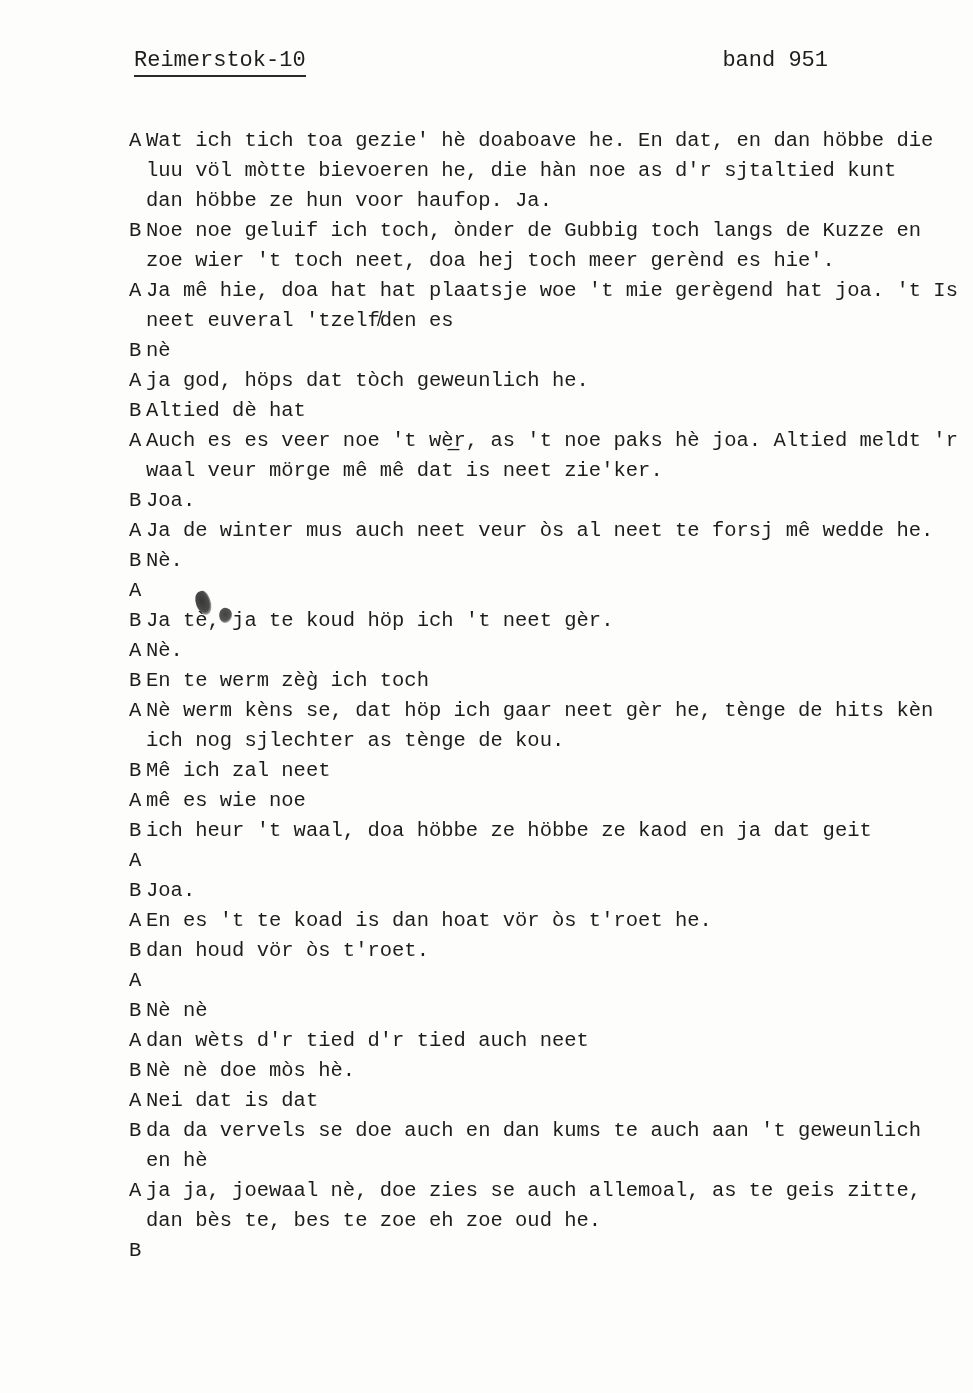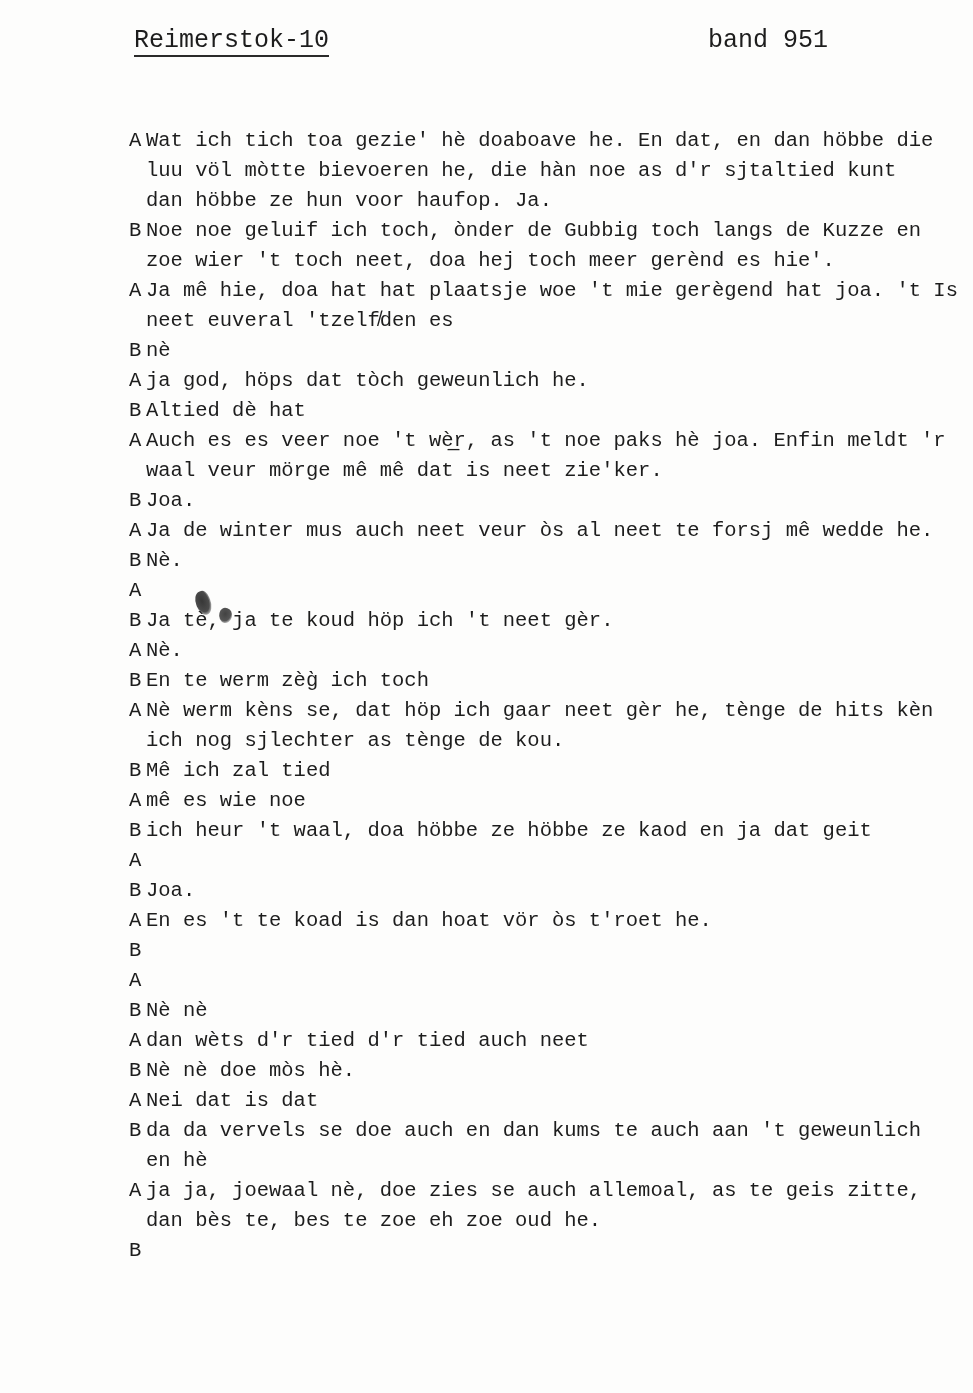--- a/index.html
+++ b/index.html
@@ -12,26 +12,26 @@
     width: 973px;
     height: 1393px;
     margin: 0 auto;
     background: #fdfdfc;
     overflow: hidden;
     font-family: "Liberation Mono", "DejaVu Sans Mono", monospace;
     color: #1d1d1d;
   }
   .header {
     position: absolute;
-    top: 28px;
+    top: 48px;
     left: 134px;
     width: 694px;
     display: flex;
     justify-content: space-between;
-    font-size: 25px;
+    font-size: 22px;
     line-height: 26px;
     gap: 34px;
   }
   .title {
     border-bottom: 2px solid #2a2a2a;
     padding-bottom: 1px;
   }
   .dialogue {
     position: absolute;
     top: 126px;
@@ -109,21 +109,21 @@
       <div class="entry">
         <span class="speaker">A</span>
         <div class="text">ja god, höps dat tòch geweunlich he.</div>
       </div>
       <div class="entry">
         <span class="speaker">B</span>
         <div class="text">Altied dè hat</div>
       </div>
       <div class="entry">
         <span class="speaker">A</span>
-        <div class="text">Auch es es veer noe 't wè̲r, as 't noe paks hè joa. Enfin meldt 'r
+        <div class="text">Auch es es veer noe 't wè̲r, as 't noe paks hè joa. Altied meldt 'r
 waal veur mörge mê mê dat is neet zie'ker.</div>
       </div>
       <div class="entry">
         <span class="speaker">B</span>
         <div class="text">Joa.</div>
       </div>
       <div class="entry">
         <span class="speaker">A</span>
         <div class="text">Ja de winter mus auch neet veur òs al neet te forsj mê wedde he.</div>
       </div>
@@ -146,21 +146,21 @@
         <span class="speaker">B</span>
         <div class="text">En te werm zèg̀ ich toch</div>
       </div>
       <div class="entry">
         <span class="speaker">A</span>
         <div class="text">Nè werm kèns se, dat höp ich gaar neet gèr he, tènge de hits kèn
 ich nog sjlechter as tènge de kou.</div>
       </div>
       <div class="entry">
         <span class="speaker">B</span>
-        <div class="text">Mê ich zal tied</div>
+        <div class="text">Mê ich zal neet</div>
       </div>
       <div class="entry">
         <span class="speaker">A</span>
         <div class="text">mê es wie noe</div>
       </div>
       <div class="entry">
         <span class="speaker">B</span>
         <div class="text">ich heur 't waal, doa höbbe ze höbbe ze kaod en ja dat geit</div>
       </div>
       <div class="entry">
@@ -169,20 +169,21 @@
       <div class="entry">
         <span class="speaker">B</span>
         <div class="text">Joa.</div>
       </div>
       <div class="entry">
         <span class="speaker">A</span>
         <div class="text">En es 't te koad is dan hoat vör òs t'roet he.</div>
       </div>
       <div class="entry">
         <span class="speaker">B</span>
+        <div class="text">dan houd vör òs t'roet.</div>
       </div>
       <div class="entry">
         <span class="speaker">A</span>
       </div>
       <div class="entry">
         <span class="speaker">B</span>
         <div class="text">Nè nè</div>
       </div>
       <div class="entry">
         <span class="speaker">A</span>

